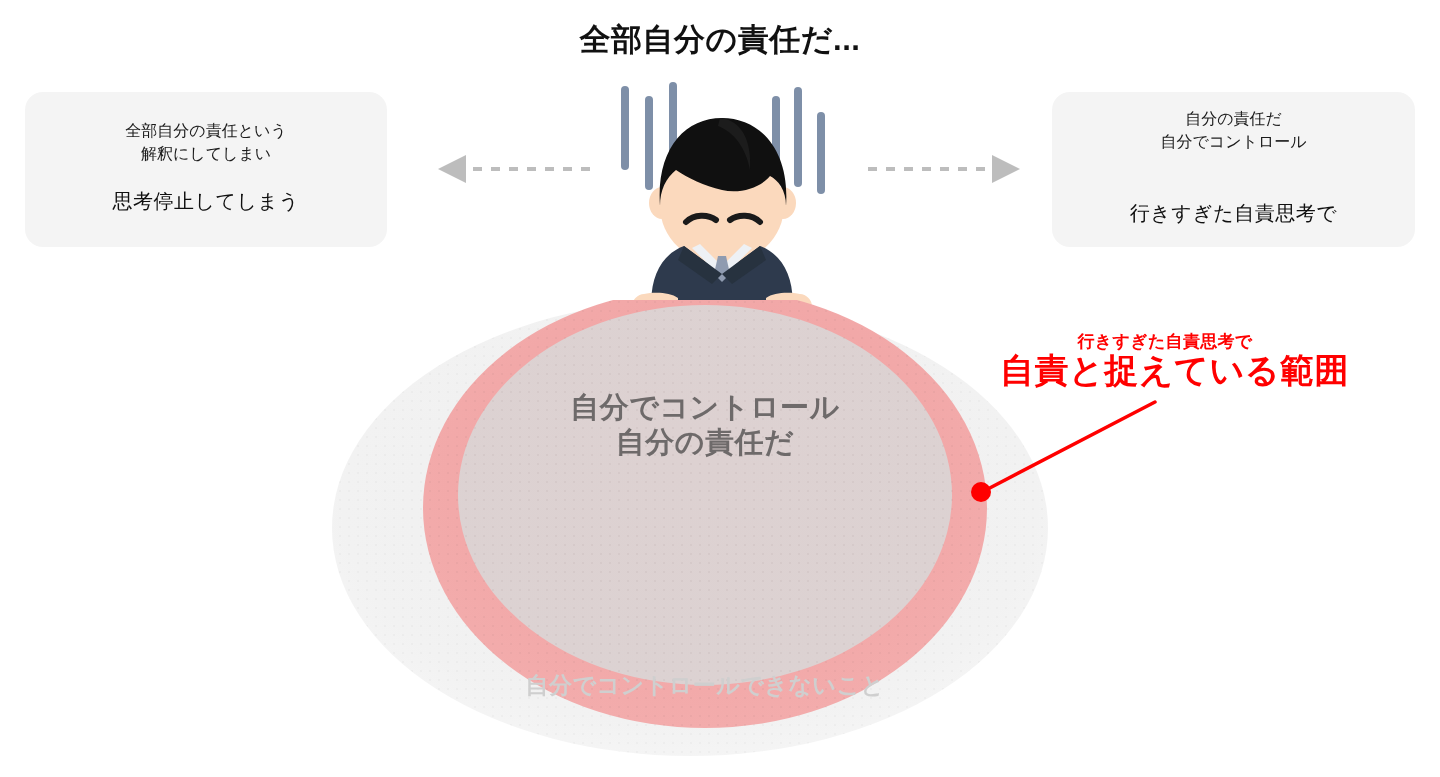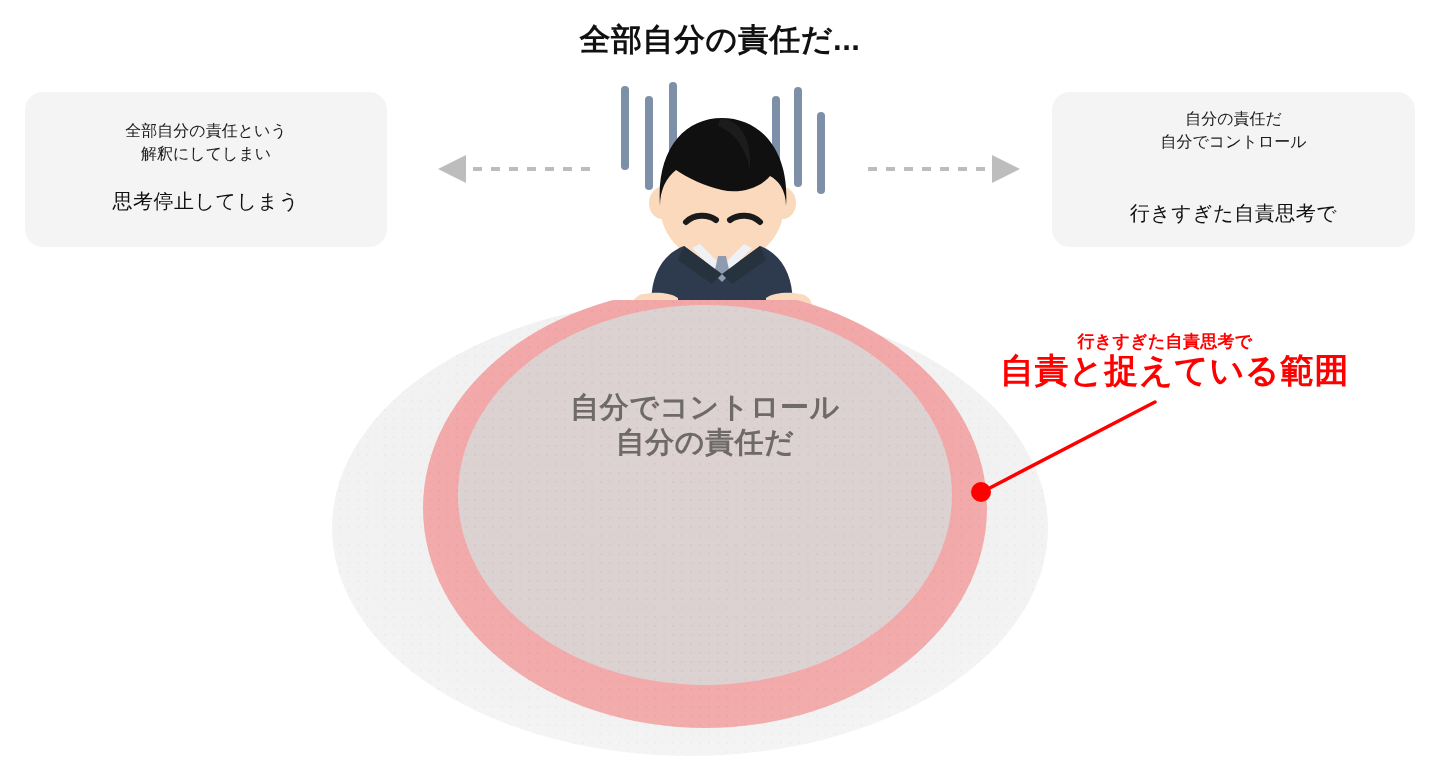--- a/index.html
+++ b/index.html
@@ -199,20 +199,21 @@
       <ellipse cx="385" cy="195" rx="247" ry="190" fill="url(#innerFade)"></ellipse>
       <ellipse cx="385" cy="195" rx="247" ry="190" fill="url(#dots)"></ellipse>
     </g>
   </svg>
 
   <div class="ell-label" id="label-inner">
     <span>自分でコントロール</span><br>
     <span>自分の責任だ</span>
   </div>
 
+  <div class="ell-label" id="label-outer">自分でコントロールできないこと</div>
 
   <svg id="leader" viewBox="0 0 240 140">
     <line x1="205" y1="22" x2="34" y2="111" stroke="#ff0000" stroke-width="3.5" stroke-linecap="round"></line>
     <circle cx="31" cy="112" r="10" fill="#ff0000"></circle>
   </svg>
 
   <div id="annotation">
     <div class="ann-sub">行きすぎた自責思考で</div>
     <div class="ann-main">自責と捉えている範囲</div>
   </div>

